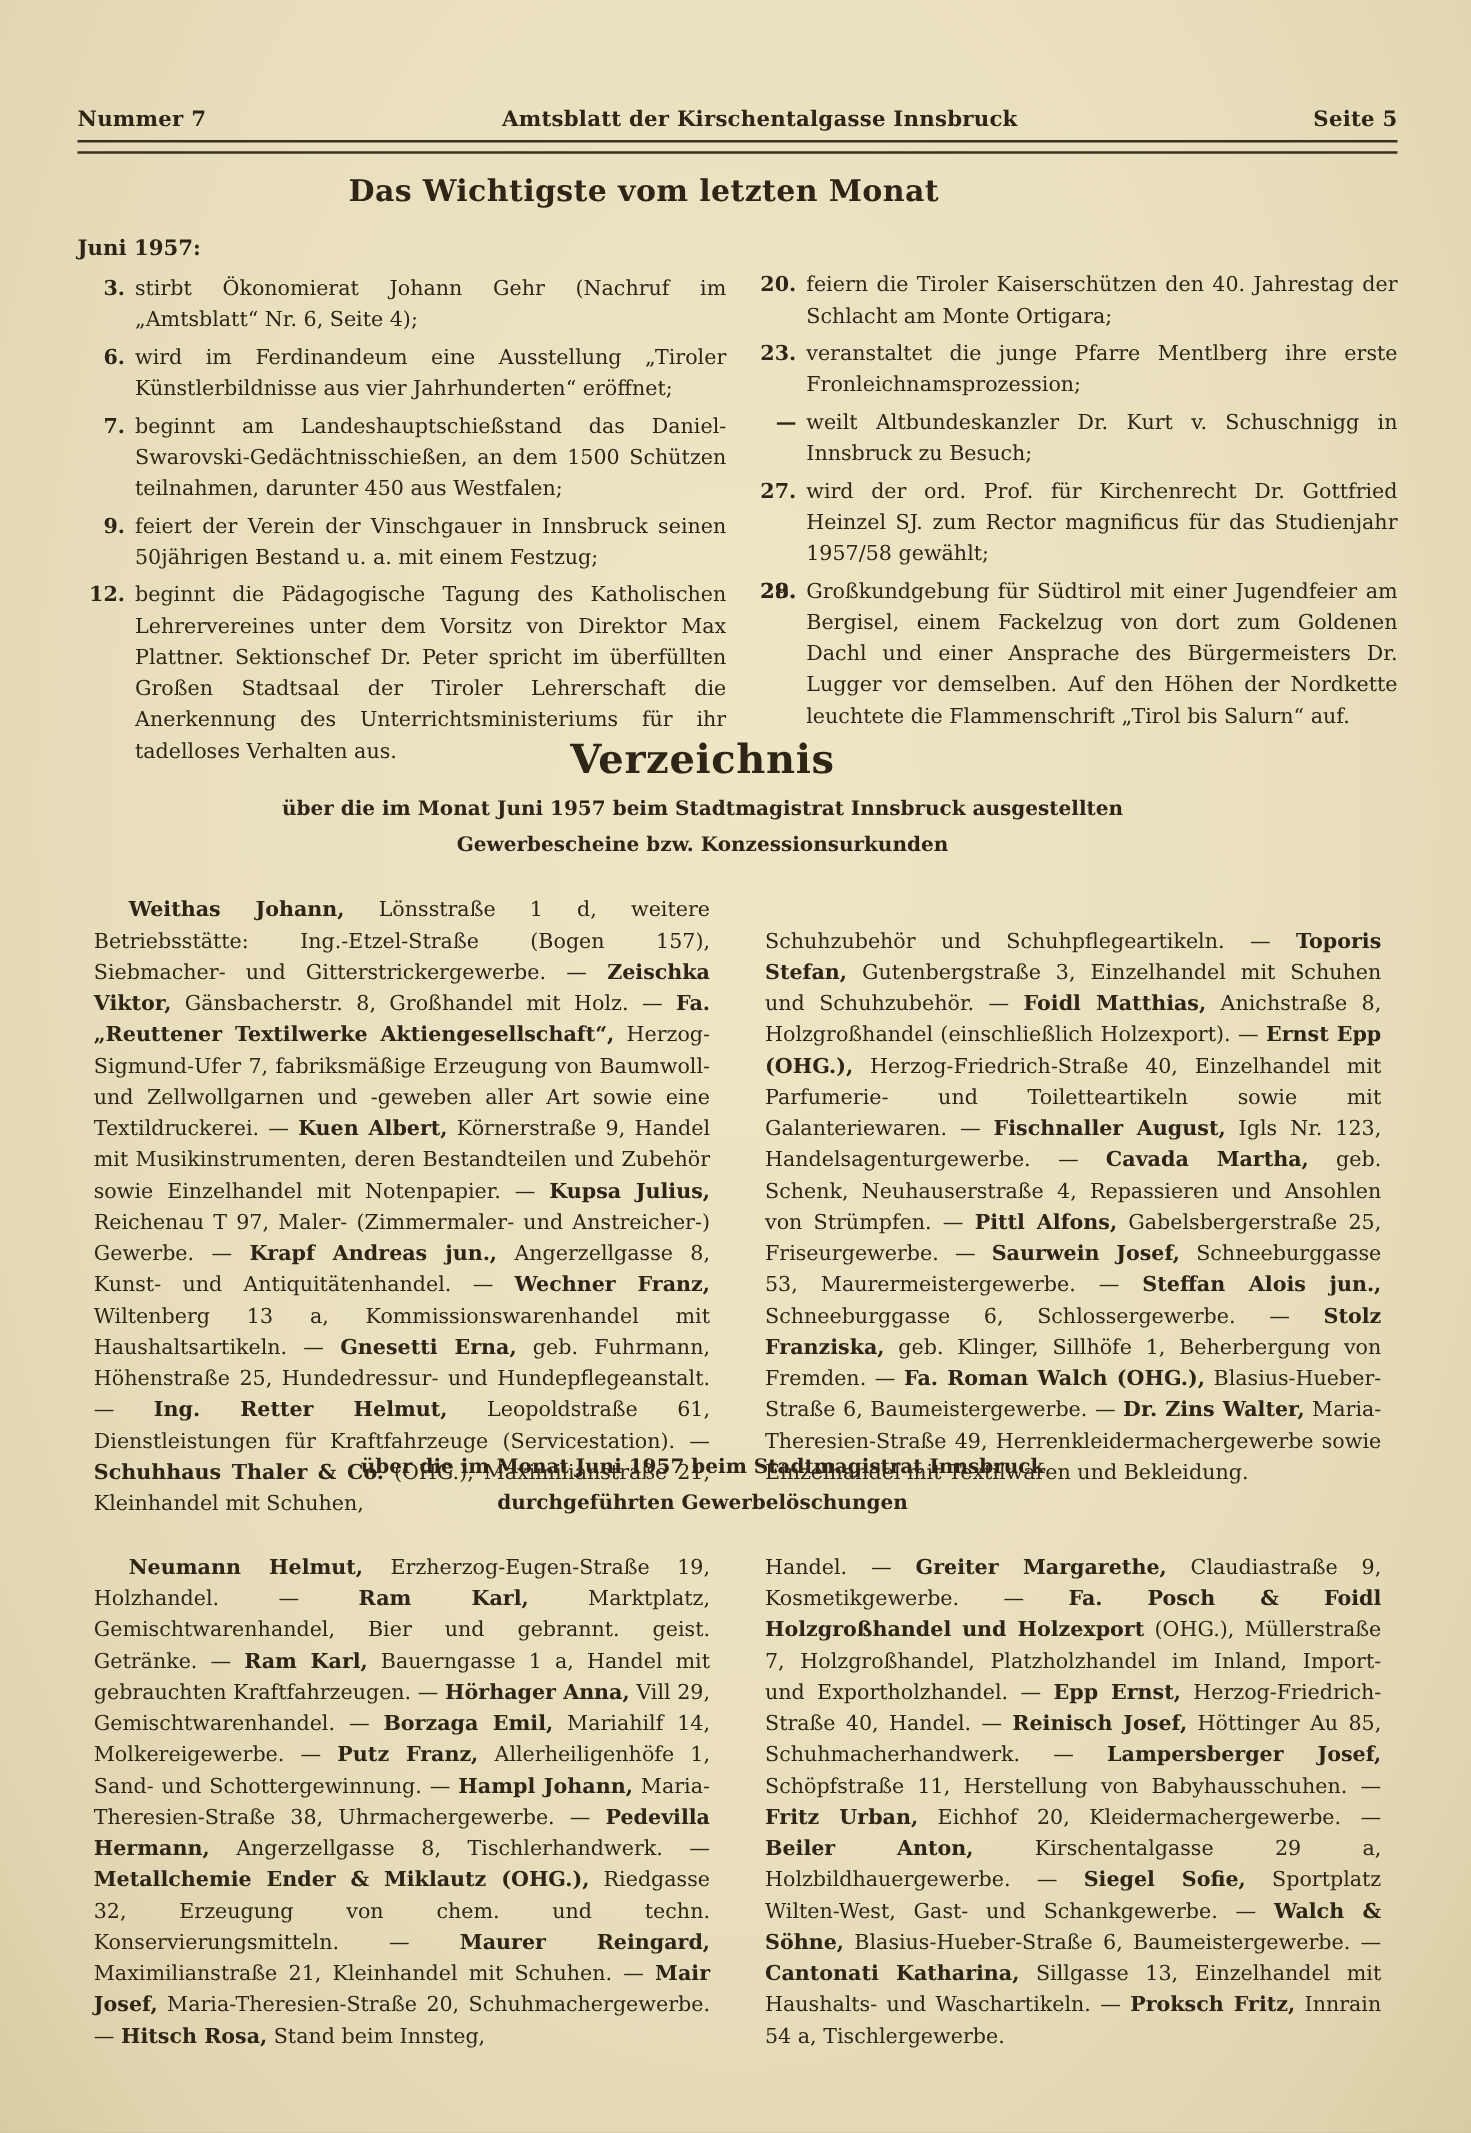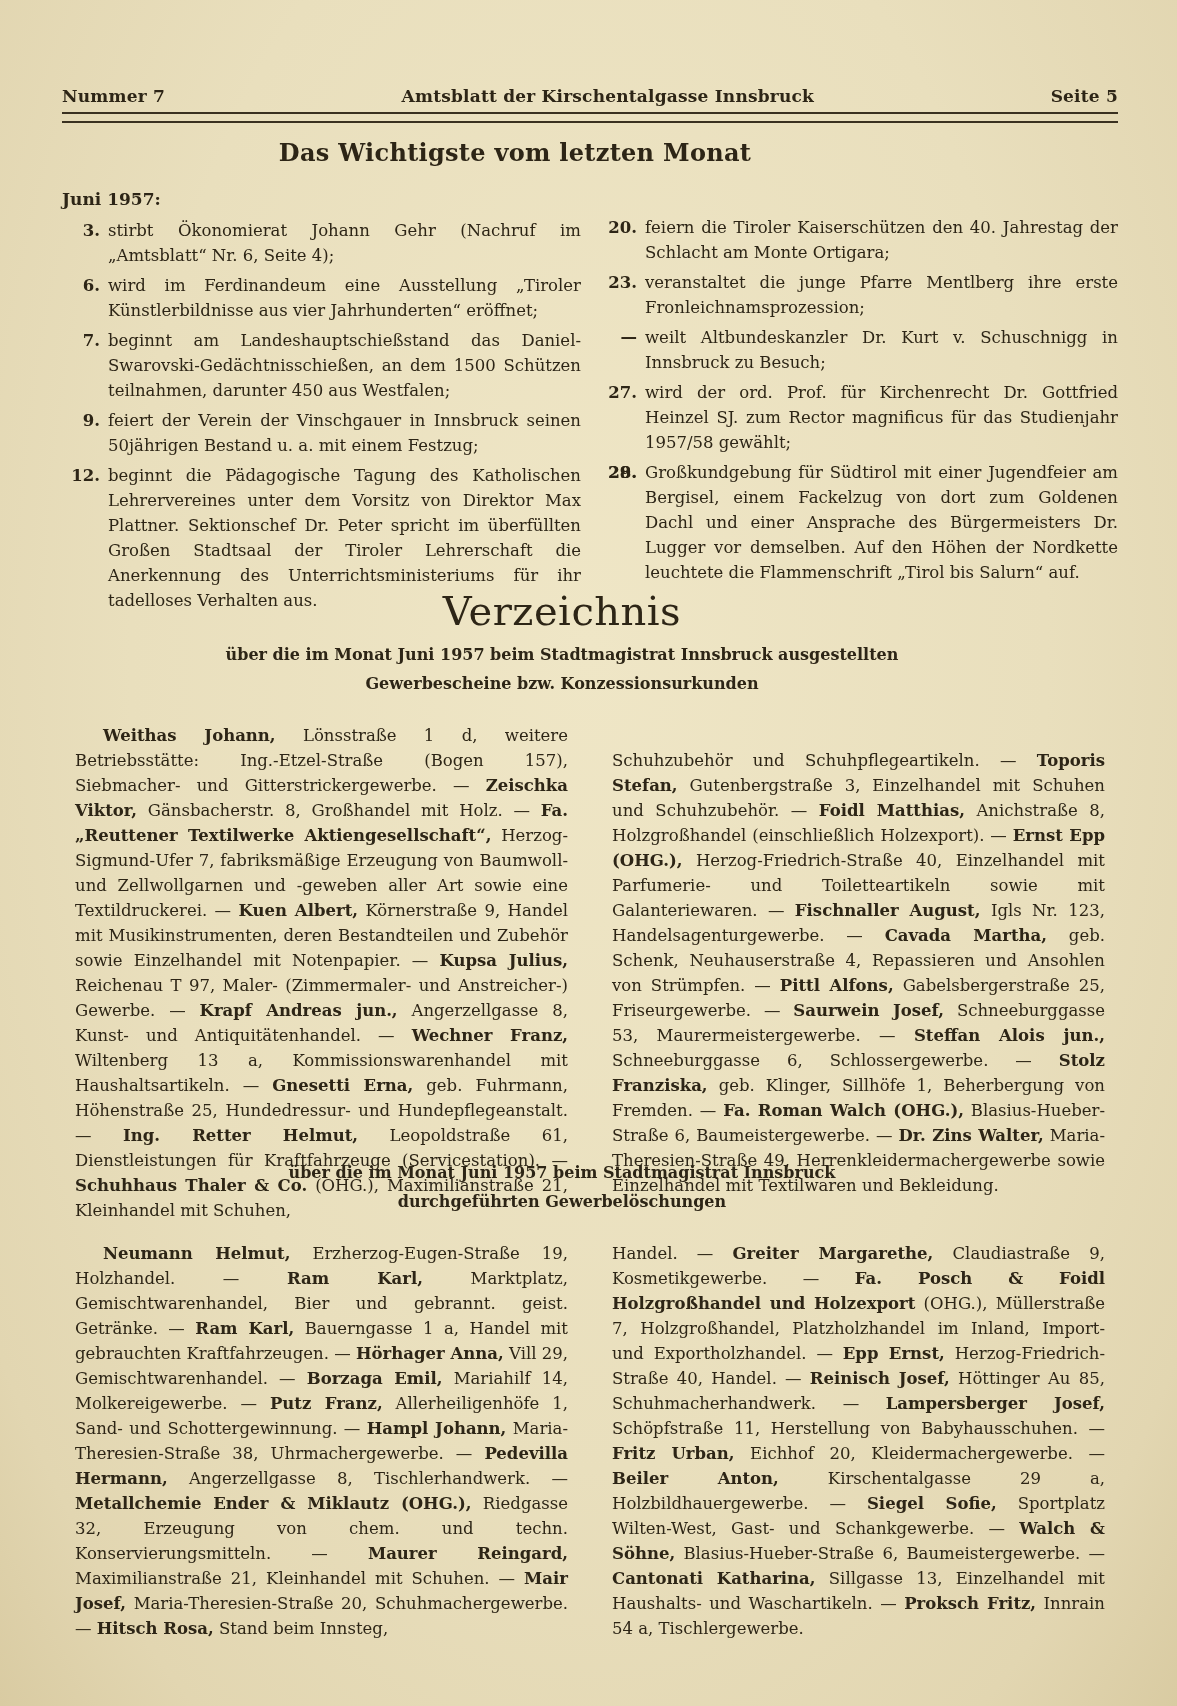--- a/index.html
+++ b/index.html
@@ -28,21 +28,21 @@
   section{position:absolute;left:62px;width:1056px;}
   .sec-monthly{top:138px;}
   .sec-verzeichnis{top:588px;}
   .sec-nachweisung{top:1152px;}
 
   .month-title{
     margin:0 0 20px 0;font-size:24px;font-weight:700;text-align:center;
     transform:translateX(-75px);letter-spacing:.3px;
   }
   .big-title{
-    margin:0;font-size:40px;font-weight:400;text-align:center;
+    margin:0;font-size:32px;font-weight:700;text-align:center;
     transform:translateX(-28px);letter-spacing:.5px;
   }
   .subtitle{
     margin:6px 0 0 0;font-size:16px;font-weight:700;text-align:center;
     line-height:29px;transform:translateX(-28px);
   }
   .cols{display:flex;gap:18px;margin-top:12px;align-items:center;}
   .col{flex:1;min-width:0;}
   .bodytext{
     font-size:16.5px;line-height:25px;text-align:justify;

